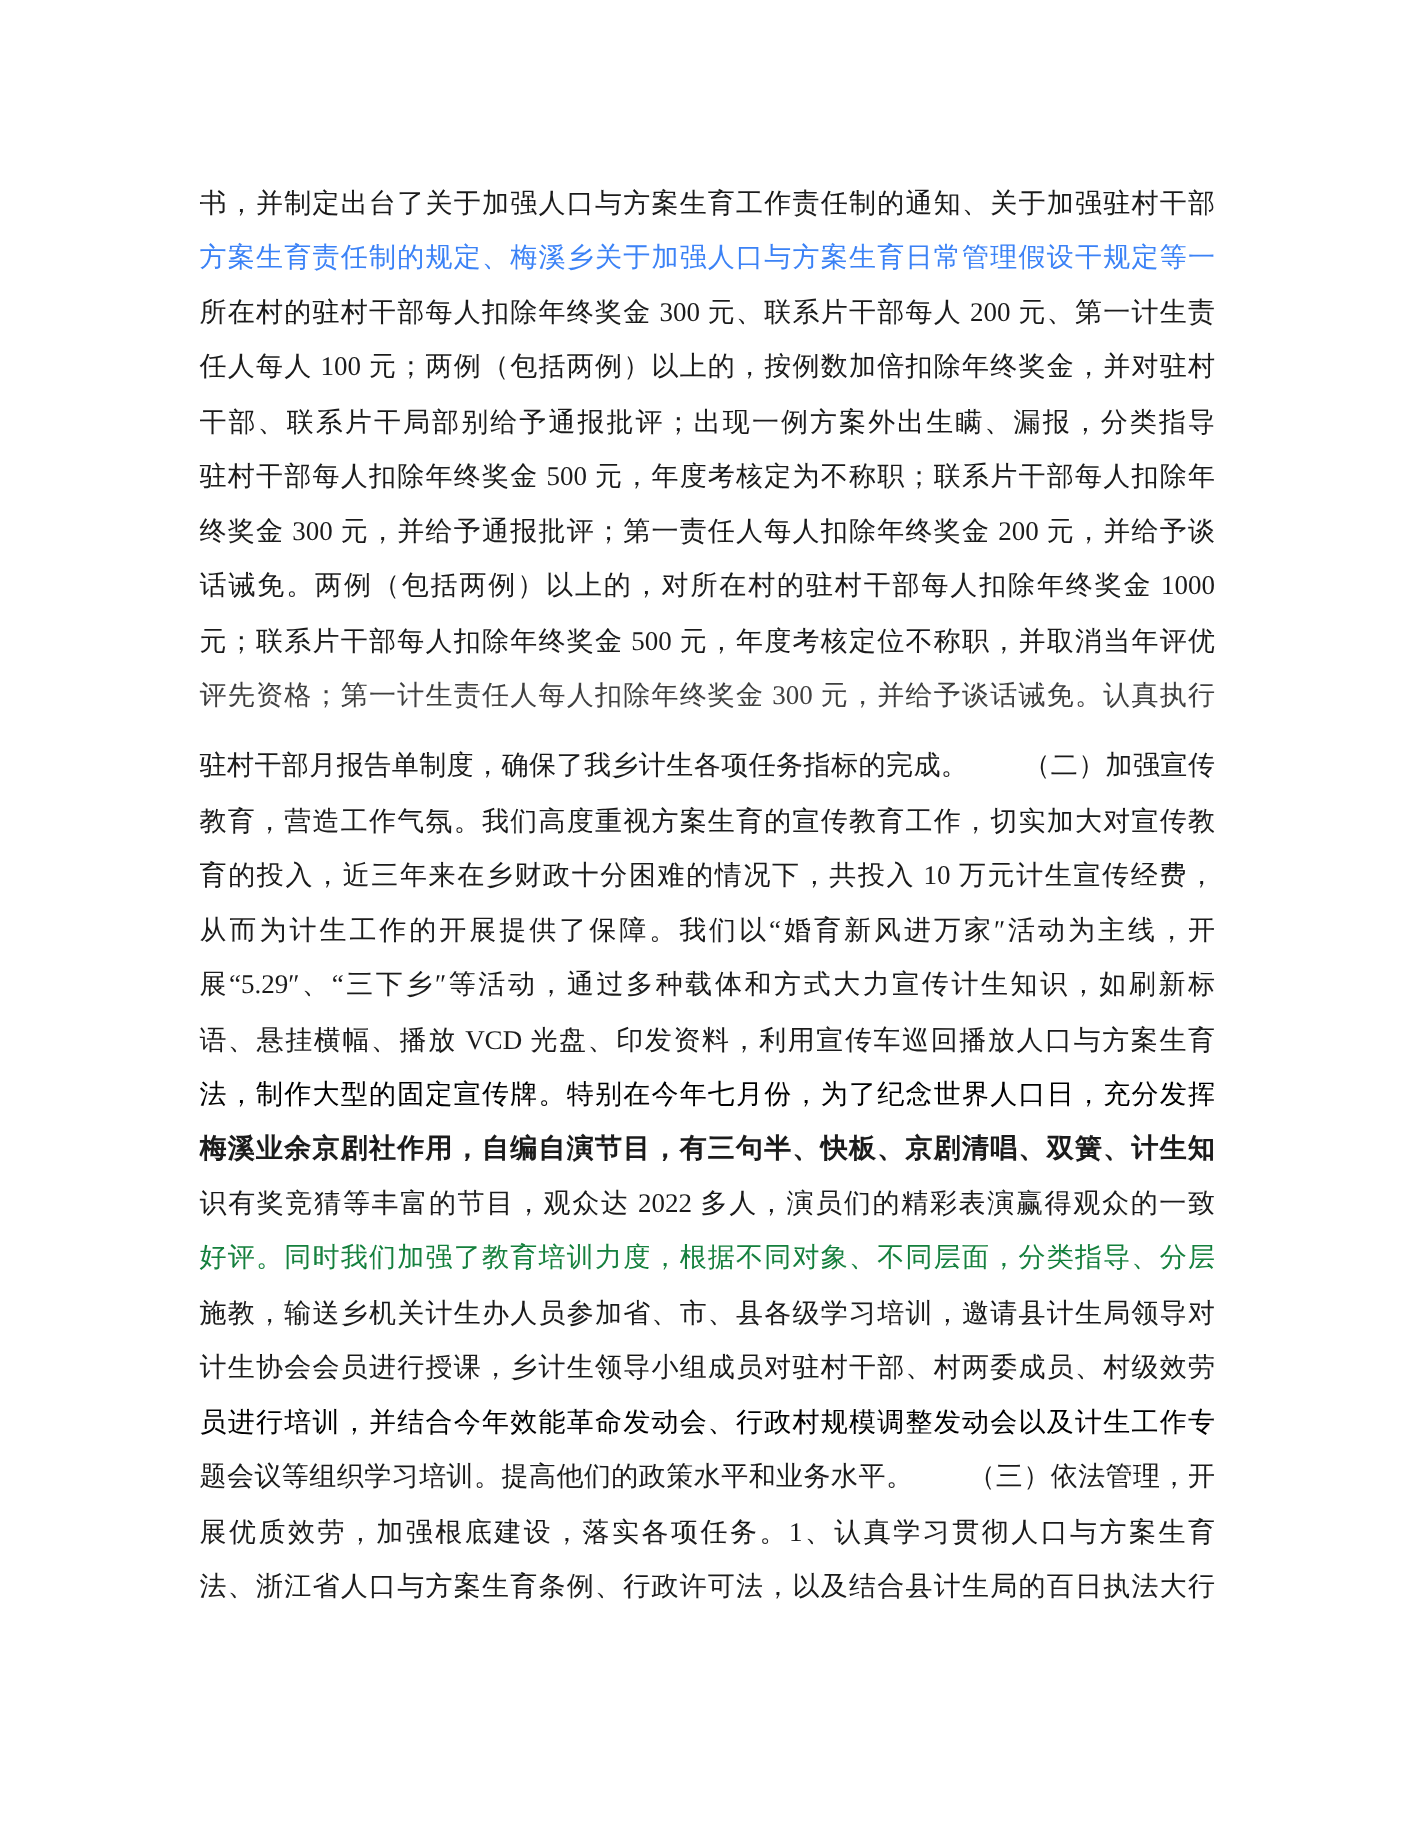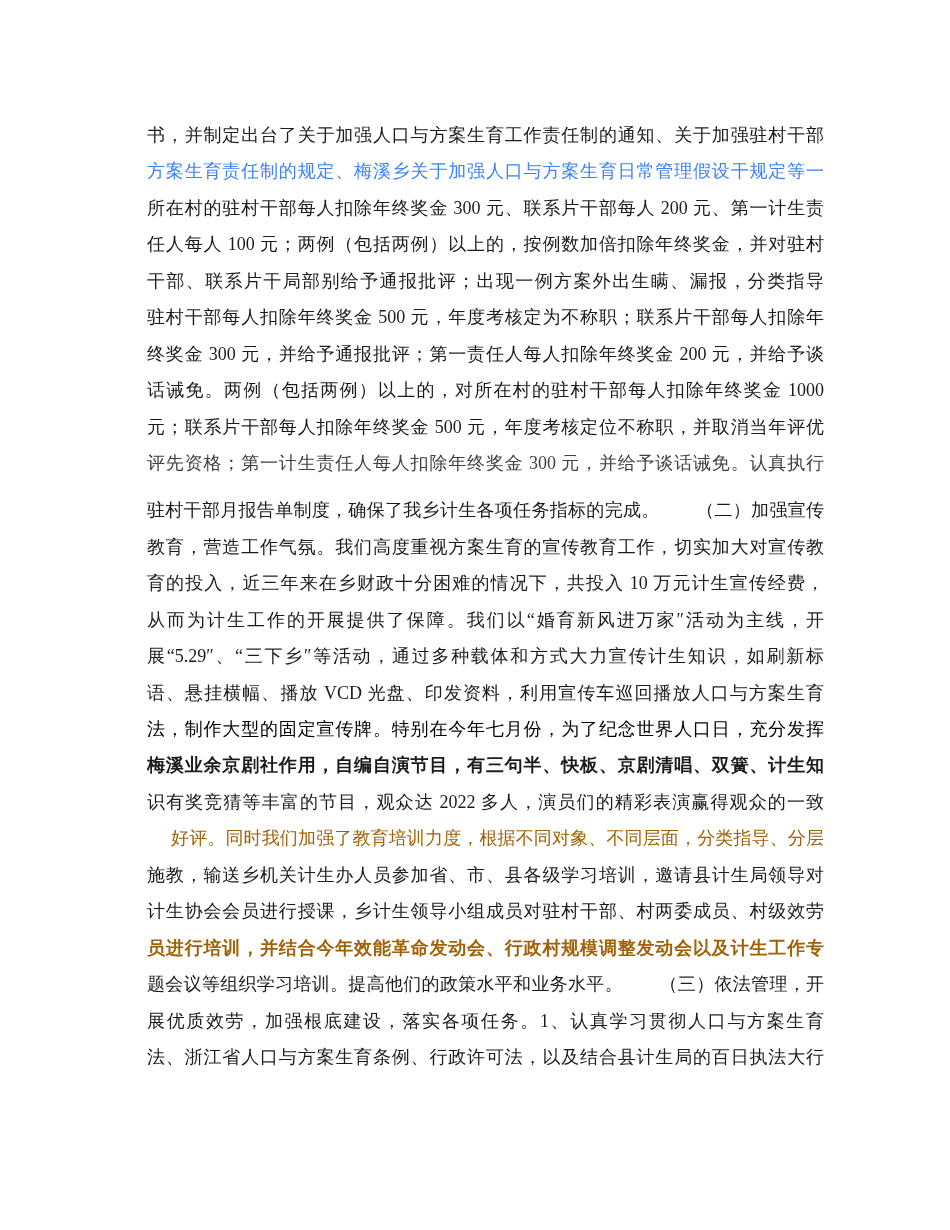--- a/index.html
+++ b/index.html
@@ -16,21 +16,21 @@
   .doc-page {
     position: absolute;
     left: 0;
     top: 0;
     width: 950px;
     height: 1230px;
     background: #ffffff;
   }
   .text-block {
     position: absolute;
-    left: 147px;
+    left: 133px;
     top: 117px;
     width: 677px;
   }
   .text-line {
     font-family: "Liberation Serif", "DejaVu Serif", serif;
     font-size: 18px;
     color: #1b1b1b;
     height: 36.45px;
     line-height: 36.45px;
     overflow: hidden;
@@ -64,21 +64,21 @@
     <div class="text-line" style="color: #404040;">评先资格；第一计生责任人每人扣除年终奖金 300 元，并给予谈话诫免。认真执行</div>
     <div class="text-line" style="color: rgb(27, 27, 27); margin-top: 11px;">驻村干部月报告单制度，确保了我乡计生各项任务指标的完成。　　（二）加强宣传</div>
     <div class="text-line" style="color: rgb(27, 27, 27);">教育，营造工作气氛。我们高度重视方案生育的宣传教育工作，切实加大对宣传教</div>
     <div class="text-line" style="color: rgb(27, 27, 27);">育的投入，近三年来在乡财政十分困难的情况下，共投入 10 万元计生宣传经费，</div>
     <div class="text-line" style="color: rgb(27, 27, 27);">从而为计生工作的开展提供了保障。我们以“婚育新风进万家″活动为主线，开</div>
     <div class="text-line" style="color: rgb(27, 27, 27);">展“5.29″、“三下乡″等活动，通过多种载体和方式大力宣传计生知识，如刷新标</div>
     <div class="text-line" style="color: rgb(27, 27, 27);">语、悬挂横幅、播放 VCD 光盘、印发资料，利用宣传车巡回播放人口与方案生育</div>
     <div class="text-line" style="color: #000000;">法，制作大型的固定宣传牌。特别在今年七月份，为了纪念世界人口日，充分发挥</div>
     <div class="text-line" style="color: rgb(27, 27, 27); font-weight: bold;">梅溪业余京剧社作用，自编自演节目，有三句半、快板、京剧清唱、双簧、计生知</div>
     <div class="text-line" style="color: rgb(27, 27, 27);">识有奖竞猜等丰富的节目，观众达 2022 多人，演员们的精彩表演赢得观众的一致</div>
-    <div class="text-line" style="color: #a16207; margin-left: 24px;">好评。同时我们加强了教育培训力度，根据不同对象、不同层面，分类指导、分层</div>
+    <div class="text-line" style="color: #15803d;">好评。同时我们加强了教育培训力度，根据不同对象、不同层面，分类指导、分层</div>
     <div class="text-line" style="color: rgb(27, 27, 27);">施教，输送乡机关计生办人员参加省、市、县各级学习培训，邀请县计生局领导对</div>
     <div class="text-line" style="color: rgb(27, 27, 27);">计生协会会员进行授课，乡计生领导小组成员对驻村干部、村两委成员、村级效劳</div>
-    <div class="text-line" style="color: #a16207; font-weight: bold;">员进行培训，并结合今年效能革命发动会、行政村规模调整发动会以及计生工作专</div>
+    <div class="text-line" style="color: #000000;">员进行培训，并结合今年效能革命发动会、行政村规模调整发动会以及计生工作专</div>
     <div class="text-line" style="color: rgb(27, 27, 27);">题会议等组织学习培训。提高他们的政策水平和业务水平。　　（三）依法管理，开</div>
     <div class="text-line" style="color: rgb(27, 27, 27);">展优质效劳，加强根底建设，落实各项任务。1、认真学习贯彻人口与方案生育</div>
     <div class="text-line" style="color: rgb(27, 27, 27);">法、浙江省人口与方案生育条例、行政许可法，以及结合县计生局的百日执法大行</div>
   </div>
 </div>
 
 </body></html>

